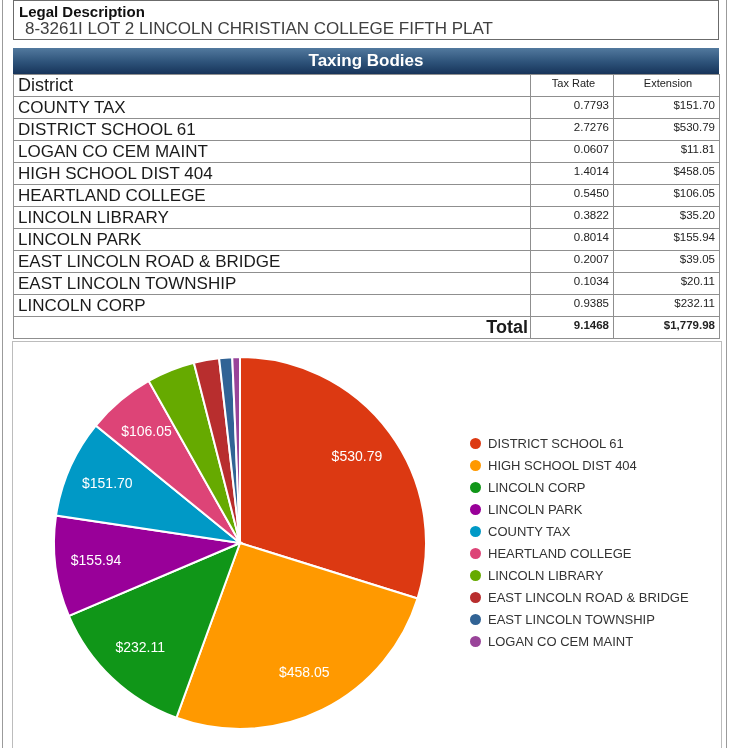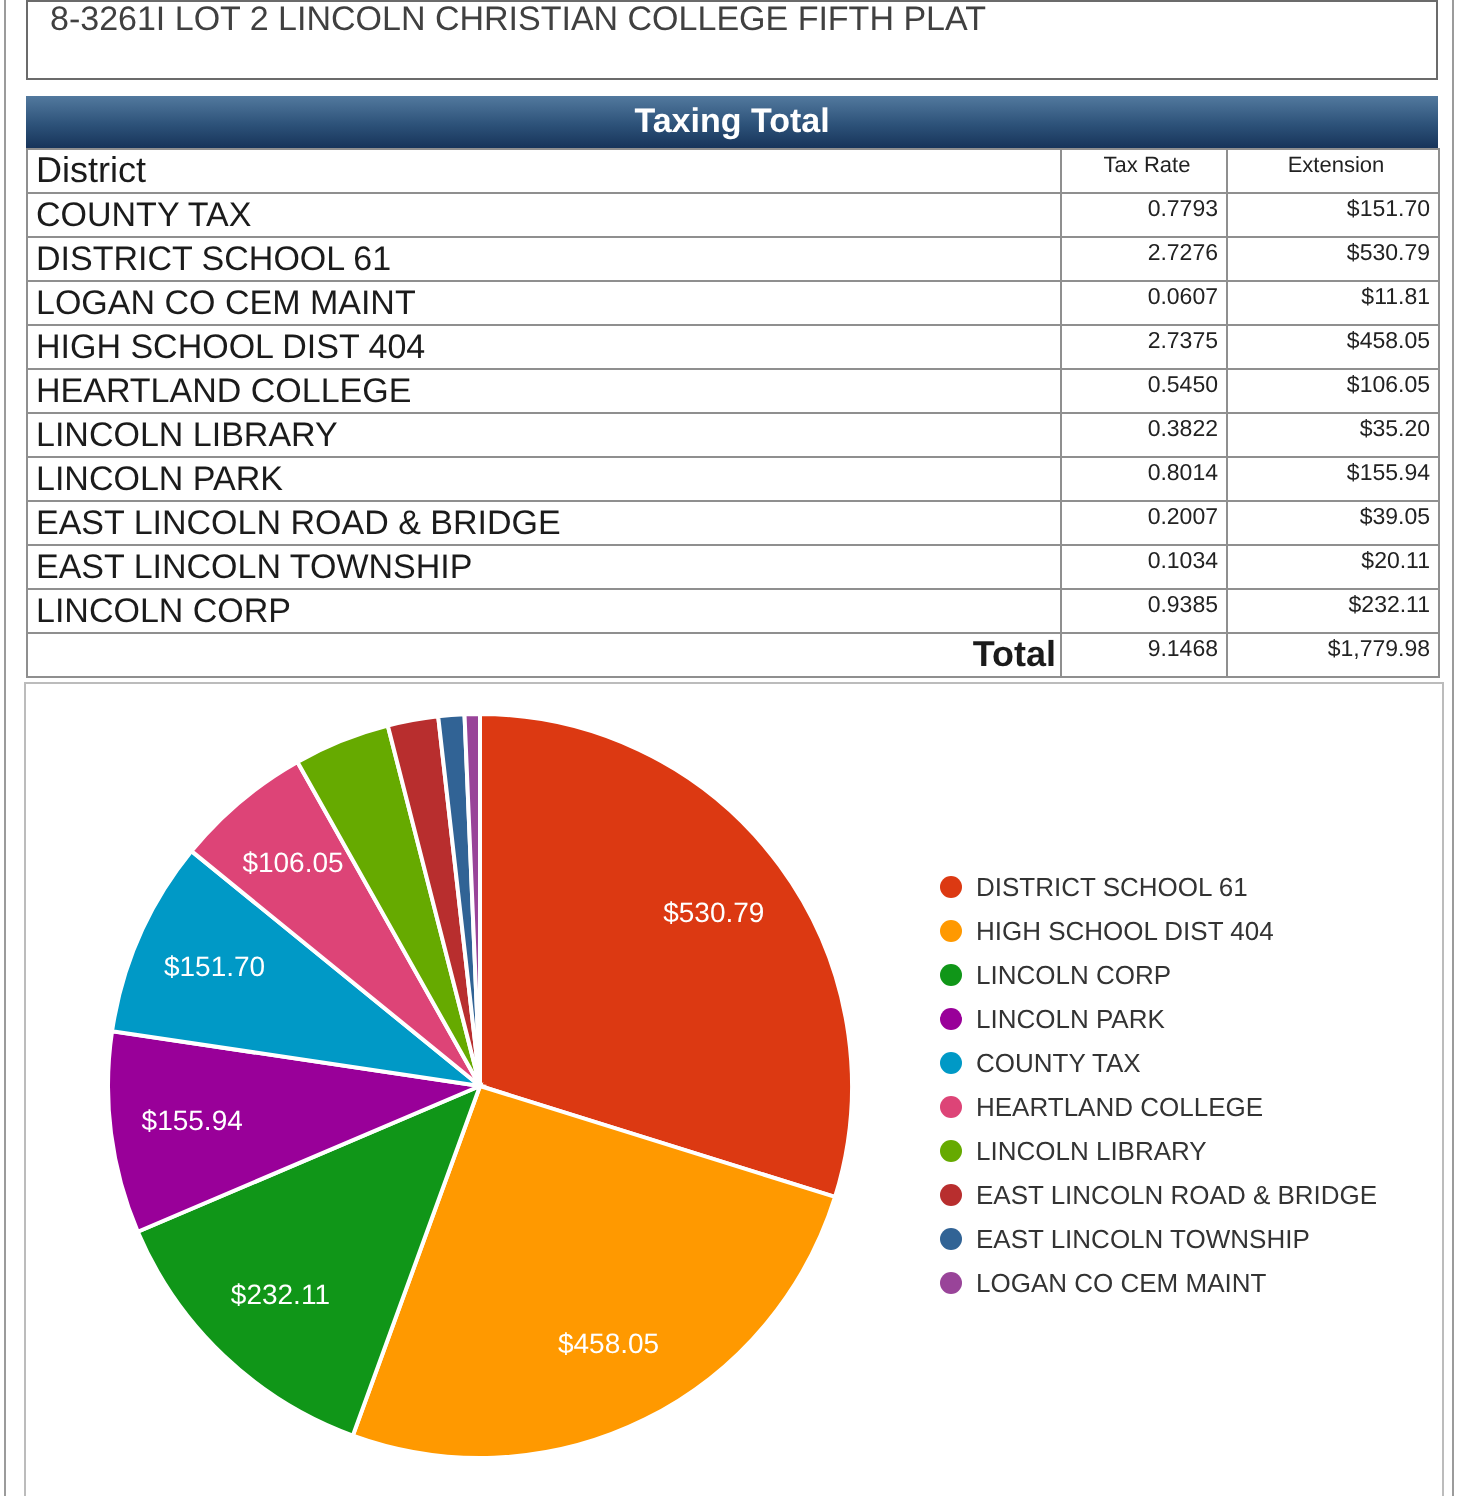--- a/index.html
+++ b/index.html
@@ -33,21 +33,21 @@
     border:1px solid #5f5f5f;background:#fff;
   }
   .tax-table td,.tax-table th{border:1px solid #8f8f8f;overflow:hidden;box-sizing:border-box;padding:0;}
   .tax-table tr{height:22px;}
   th.h-district{font-size:18px;font-weight:normal;text-align:left;vertical-align:bottom;padding-left:4px;color:#1b1b1b;}
   th.h-small{font-size:11px;font-weight:normal;text-align:center;vertical-align:top;padding:2px 0 0 3px;color:#222;}
   td.c-district{font-size:17px;vertical-align:middle;padding-left:4px;white-space:nowrap;color:#1b1b1b;}
   td.c-num{font-size:11.5px;text-align:right;vertical-align:top;padding:2px 4px 0 0;color:#222;}
   tr.total-row{height:21px;}
   tr.total-row td.c-district{font-size:18px;font-weight:bold;text-align:right;padding-right:2px;}
-  tr.total-row td.c-num{font-weight:normal;text-align:right;}
+  tr.total-row td.c-num{font-weight:bold;text-align:right;}
 
   
   .chart-box{
     position:absolute;left:12px;top:341px;width:710px;height:407px;box-sizing:border-box;
     border:1px solid #bcbcbc;border-bottom:none;background:#fff;
   }
   .pie-svg{position:absolute;left:0;top:0;}
   .pie-label{font-family:"Liberation Sans",sans-serif;font-size:14px;fill:#ffffff;}
   .legend{position:absolute;left:457px;top:90px;display:flex;flex-direction:column;}
   .legend-item{display:flex;align-items:center;height:22px;}
@@ -55,24 +55,25 @@
   .legend-text{font-size:13px;color:#333;white-space:nowrap;}
 </style>
 </head>
 <body>
 
 <div class="page">
   <div class="edge edge-left"></div>
   <div class="edge edge-right"></div>
 
   <div class="legal-box">
+    <div class="legal-title">Legal Description</div>
     <div class="legal-value">8-3261I LOT 2 LINCOLN CHRISTIAN COLLEGE FIFTH PLAT</div>
   </div>
 
-  <div class="title-bar">Taxing Total</div>
+  <div class="title-bar">Taxing Bodies</div>
 
   <table class="tax-table">
     <colgroup>
       <col style="width:517px">
         <col style="width:83px">
         <col style="width:106px">
     </colgroup>
     <thead>
       <tr>
         <th class="h-district">District</th>
@@ -91,21 +92,21 @@
           <td class="c-num">2.7276</td>
           <td class="c-num">$530.79</td>
         </tr>
         <tr>
           <td class="c-district">LOGAN CO CEM MAINT</td>
           <td class="c-num">0.0607</td>
           <td class="c-num">$11.81</td>
         </tr>
         <tr>
           <td class="c-district">HIGH SCHOOL DIST 404</td>
-          <td class="c-num">2.7375</td>
+          <td class="c-num">1.4014</td>
           <td class="c-num">$458.05</td>
         </tr>
         <tr>
           <td class="c-district">HEARTLAND COLLEGE</td>
           <td class="c-num">0.5450</td>
           <td class="c-num">$106.05</td>
         </tr>
         <tr>
           <td class="c-district">LINCOLN LIBRARY</td>
           <td class="c-num">0.3822</td>

